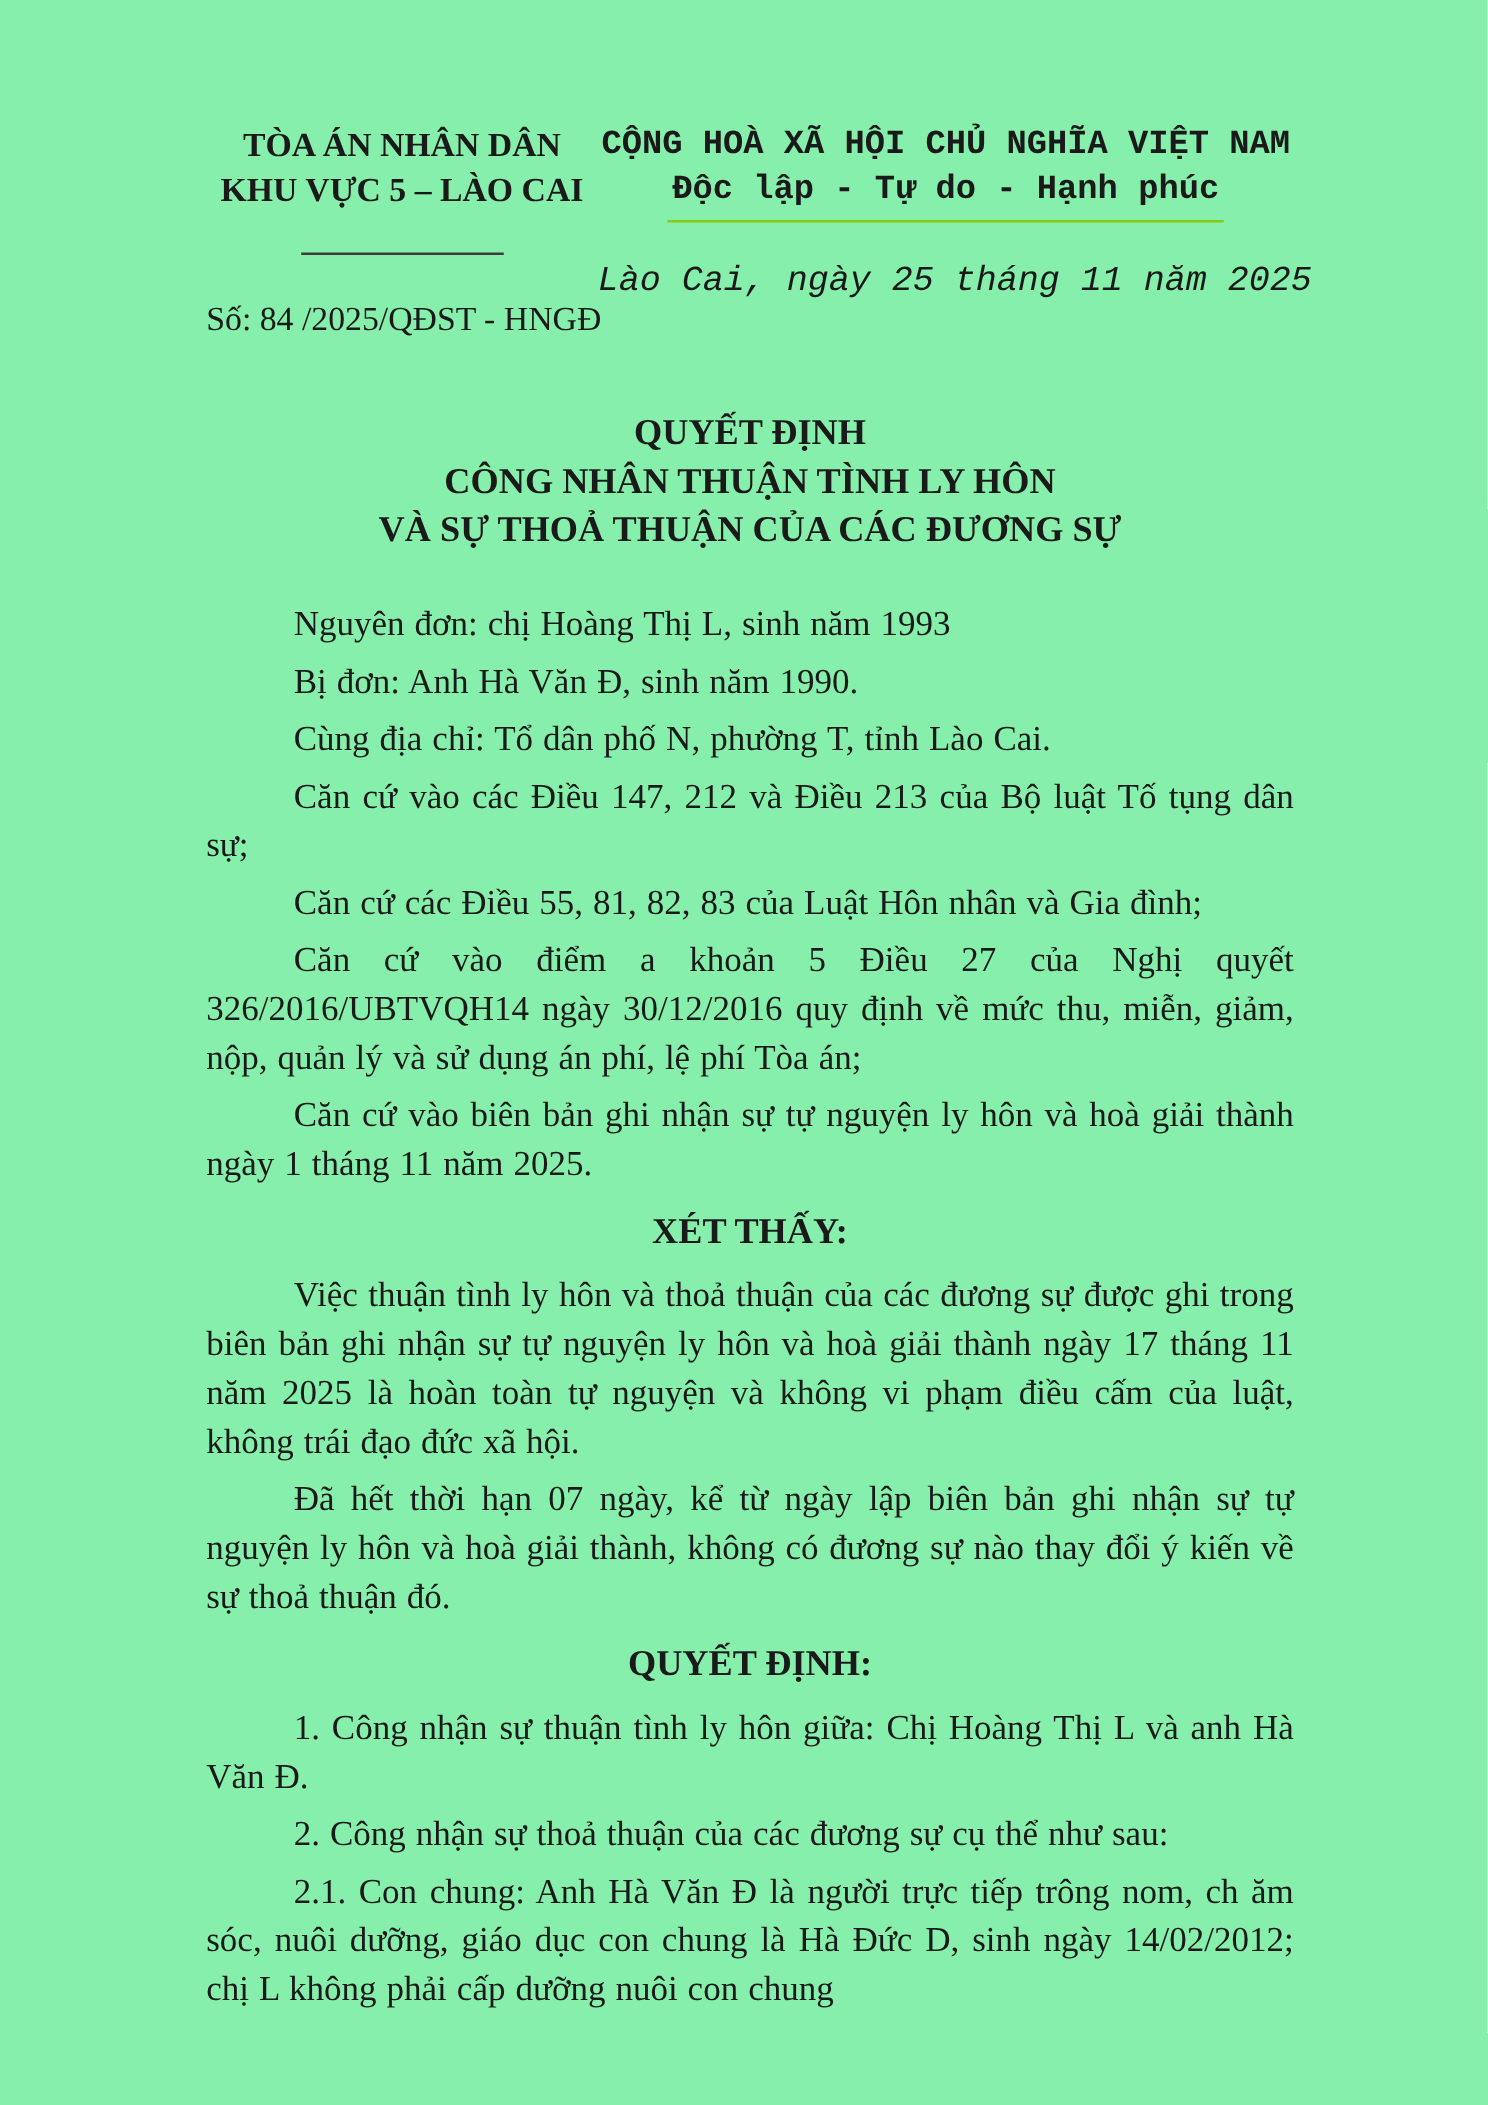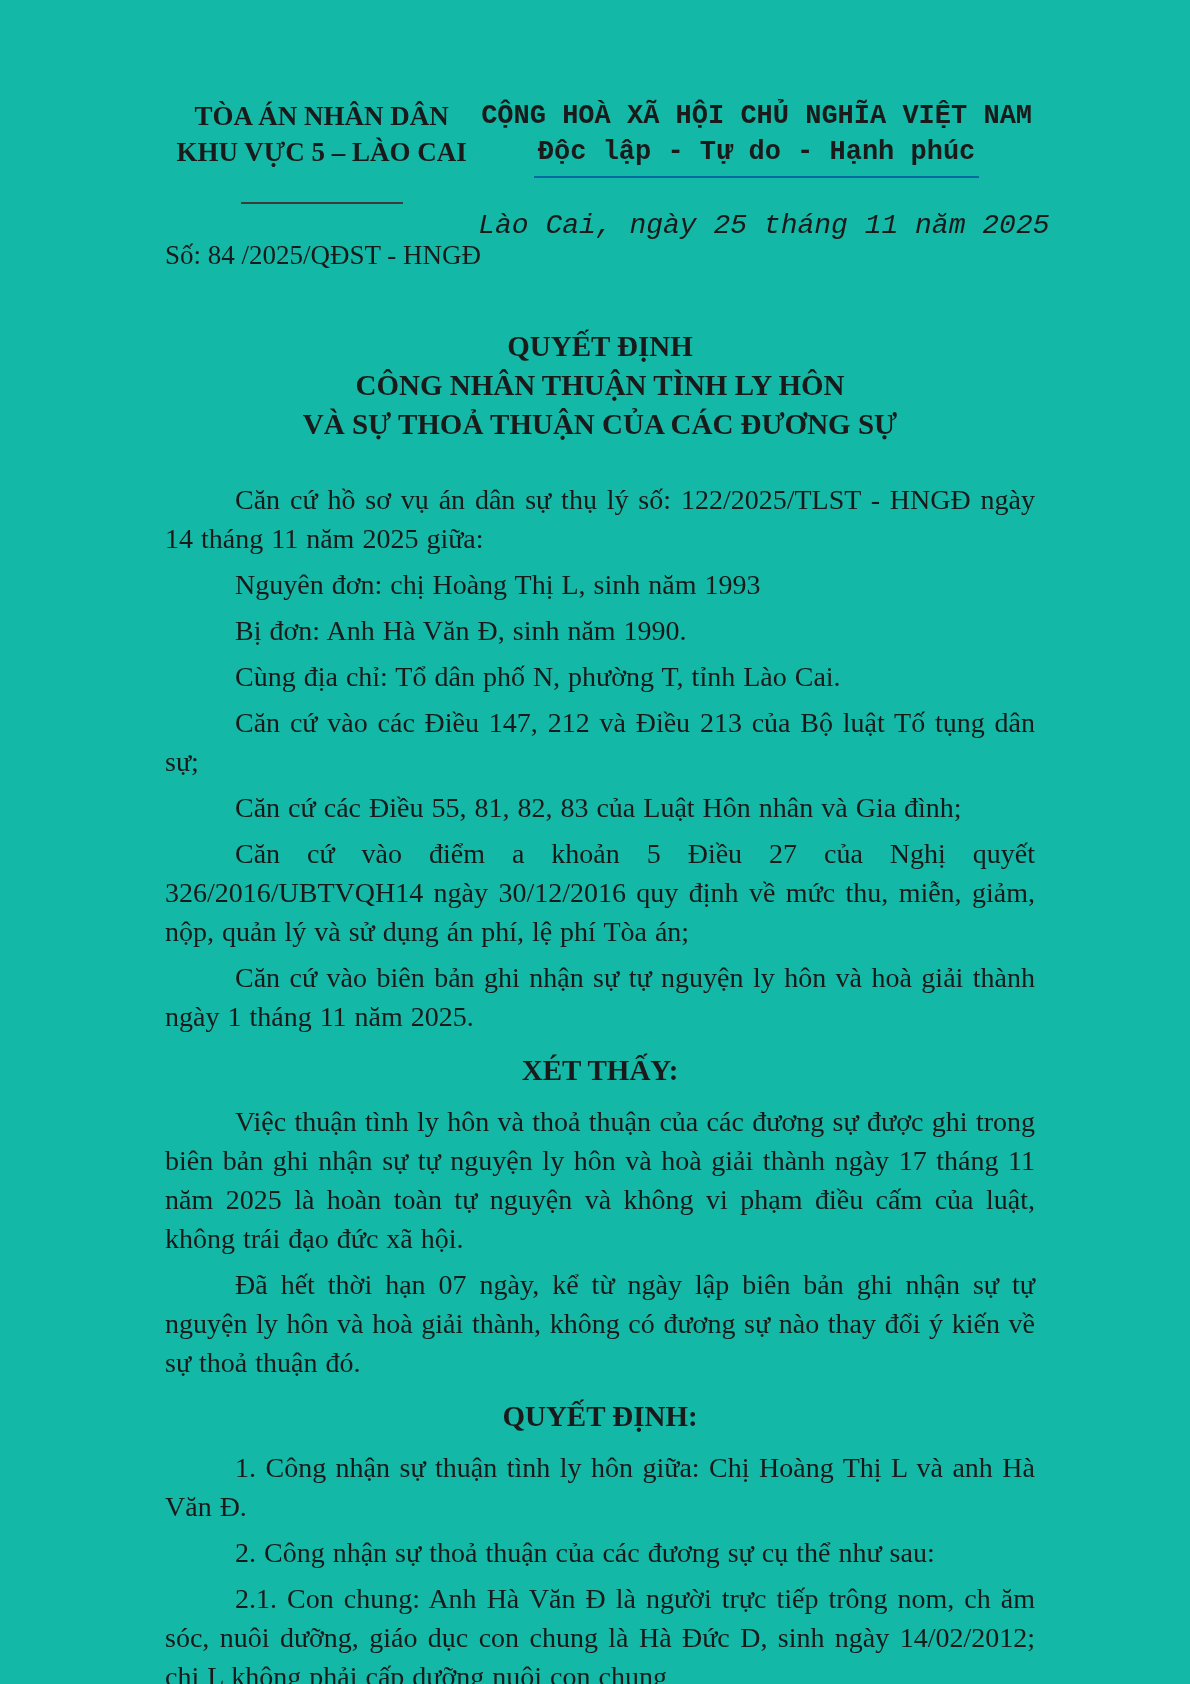--- a/index.html
+++ b/index.html
@@ -6,21 +6,21 @@
   html, body {
     margin: 0;
     padding: 0;
     background: #ffffff;
   }
   .page {
     position: relative;
     width: 1190px;
     height: 1684px;
     margin: 0 auto;
-    background: #14b8a6;
+    background: #86efac;
     color: #1a1a1a;
     font-family: "Liberation Serif", "DejaVu Serif", serif;
     font-size: 28px;
     box-sizing: border-box;
     padding: 98px 155px 40px 165px;
     overflow: hidden;
   }
   
   .doc-header {
     display: flex;
@@ -50,21 +50,21 @@
     font-size: 27px;
     line-height: 36px;
     white-space: nowrap;
   }
   .motto-line {
     font-weight: bold;
     font-size: 27px;
     line-height: 36px;
     display: inline-block;
     padding: 0 4px 6px 4px;
-    border-bottom: 2px solid #0369a1;
+    border-bottom: 2px solid #84cc16;
     white-space: nowrap;
   }
   .left-rule {
     width: 162px;
     border-top: 2px solid #3c3c3c;
     margin: 32px auto 0 auto;
     height: 0;
   }
   .doc-number {
     margin-top: 36px;
@@ -130,21 +130,20 @@
     </div>
   </div>
 
   <div class="title-block">
     <div class="title-line">QUYẾT ĐỊNH</div>
     <div class="title-line">CÔNG NHÂN THUẬN TÌNH LY HÔN</div>
     <div class="title-line">VÀ SỰ THOẢ THUẬN CỦA CÁC ĐƯƠNG SỰ</div>
   </div>
 
   <div class="body-block">
-    <p class="para">Căn cứ hồ sơ vụ án dân sự thụ lý số: 122/2025/TLST -  HNGĐ ngày 14 tháng 11 năm 2025 giữa:</p>
     <p class="para">Nguyên đơn: chị Hoàng Thị L, sinh năm 1993</p>
     <p class="para">Bị đơn: Anh Hà Văn Đ, sinh năm 1990.</p>
     <p class="para">Cùng địa chỉ: Tổ dân phố N, phường T, tỉnh Lào Cai.</p>
     <p class="para">Căn cứ vào các Điều 147,  212  và  Điều 213 của Bộ luật Tố tụng dân sự;</p>
     <p class="para">Căn cứ các Điều 55, 81, 82, 83 của Luật Hôn nhân và Gia đình;</p>
     <p class="para">Căn cứ vào điểm a khoản 5 Điều 27 của Nghị quyết 326/2016/UBTVQH14 ngày 30/12/2016 quy định về mức thu, miễn, giảm, nộp, quản lý và sử dụng án phí, lệ phí Tòa án;</p>
     <p class="para">Căn cứ vào biên bản ghi nhận sự tự nguyện ly hôn và hoà giải thành ngày 1 tháng 11 năm 2025.</p>
 
     <div class="section-heading">XÉT THẤY:</div>
     <p class="para">Việc thuận tình ly hôn và thoả thuận của các đương sự được ghi trong biên bản ghi nhận sự tự nguyện ly hôn và hoà giải thành ngày 17 tháng 11 năm 2025 là hoàn toàn tự nguyện và không vi phạm điều cấm của luật, không trái đạo đức xã hội.</p>

